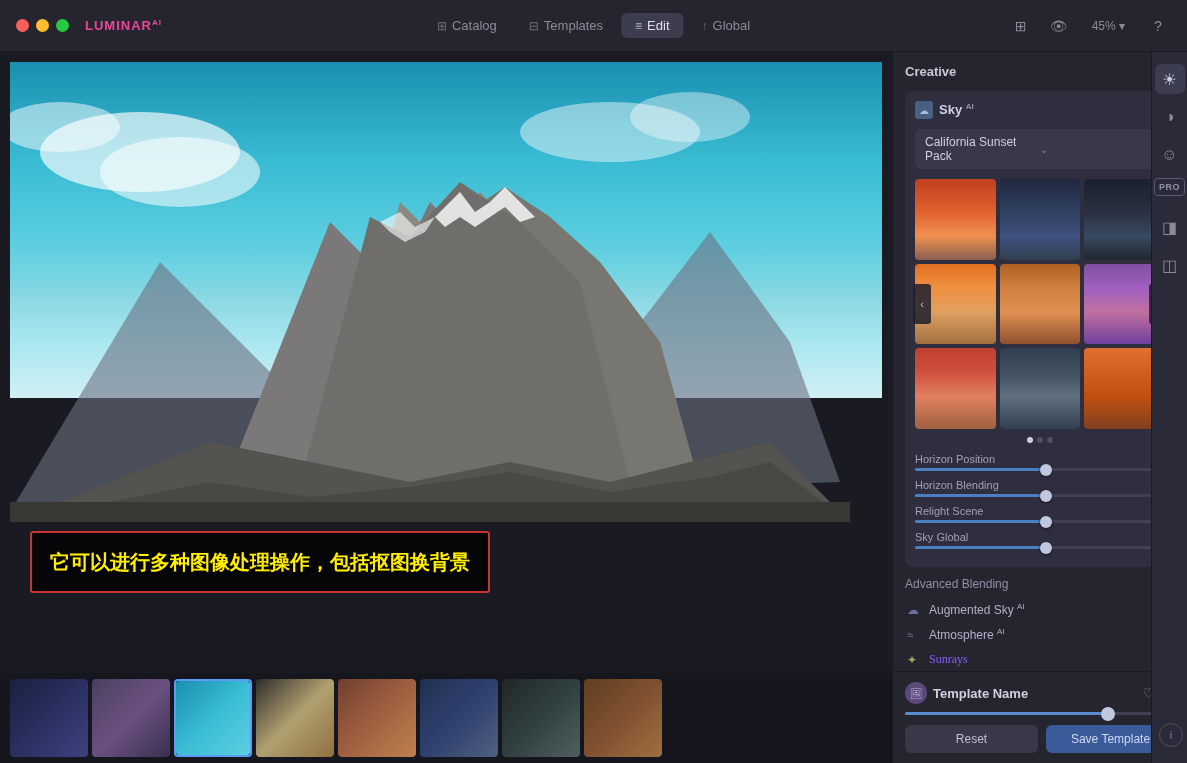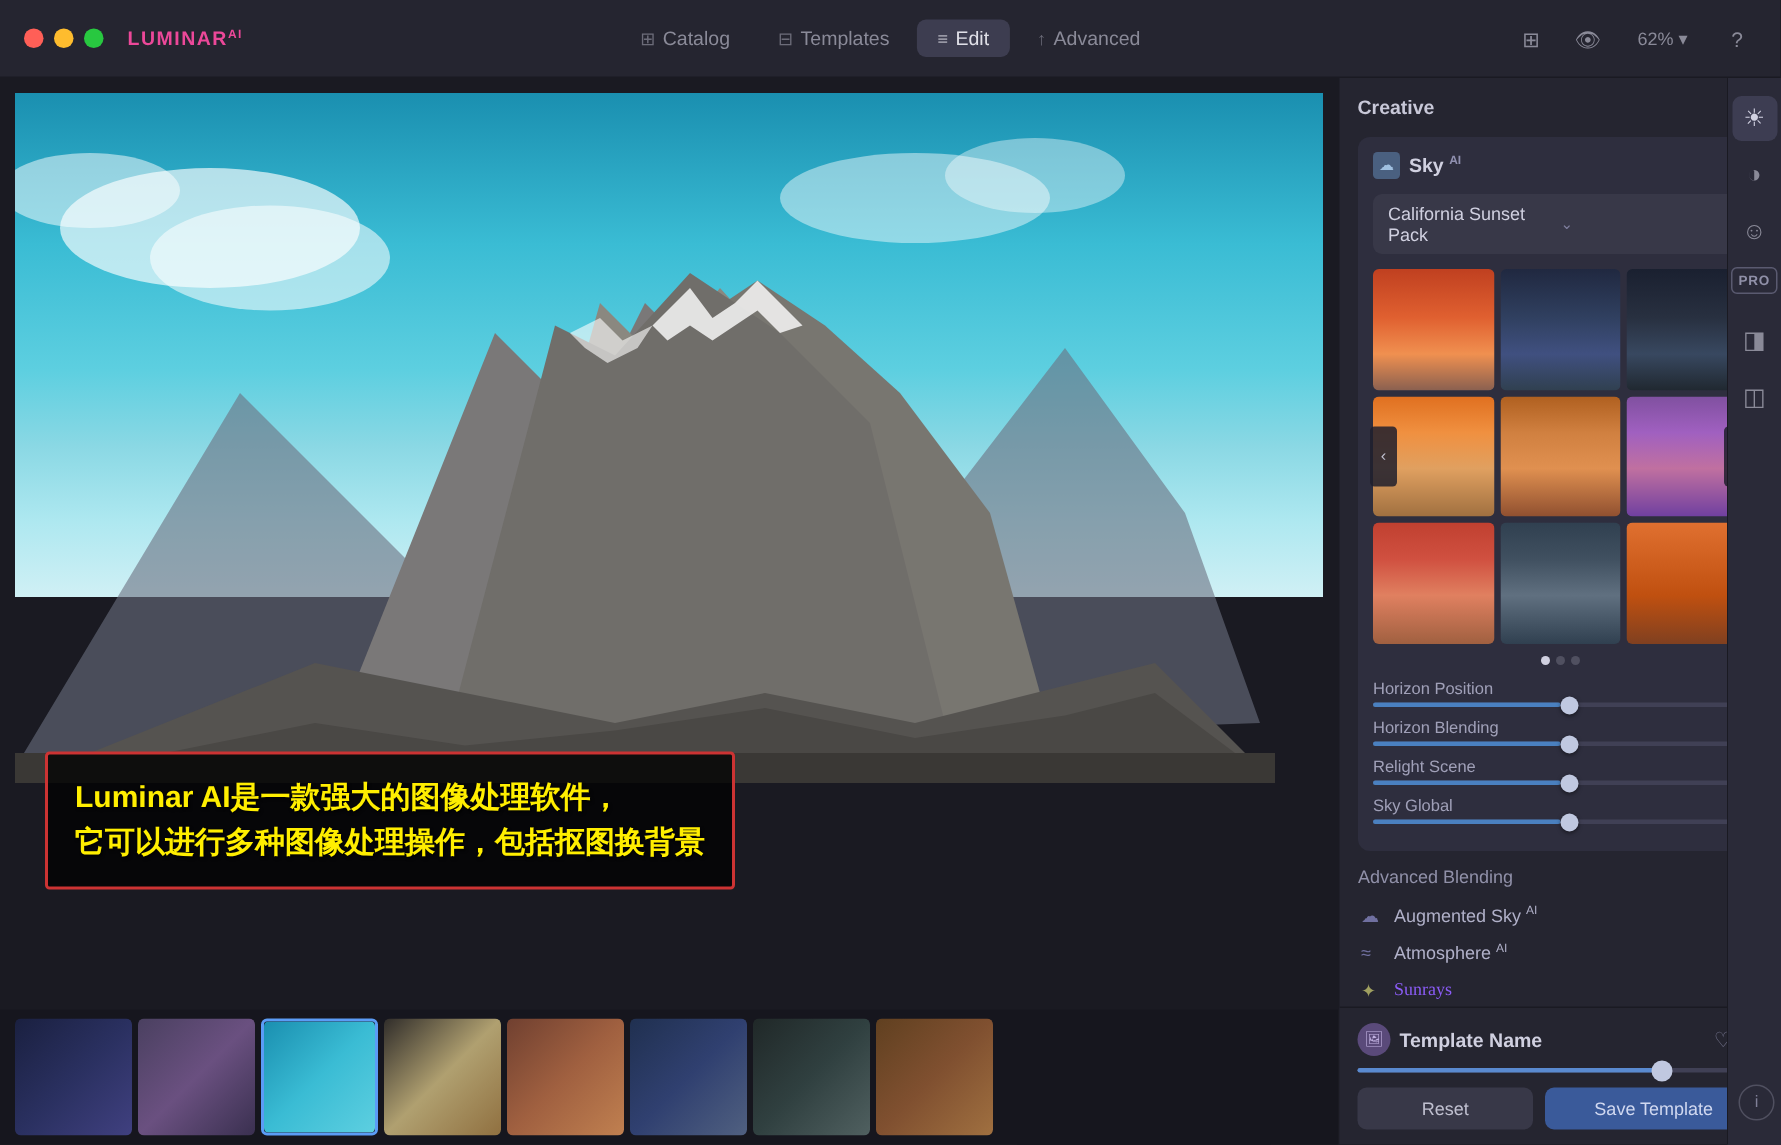--- a/index.html
+++ b/index.html
@@ -494,21 +494,21 @@
       background: #383848;
       border-radius: 6px;
       font-size: 12px;
       color: #c0c0d0;
       text-align: center;
       cursor: pointer;
       border: none;
     }
     .btn-save {
       flex: 1;
-      padding: 7px 24px;
+      padding: 7px 8px;
       background: #3a5a9a;
       border-radius: 6px;
       font-size: 12px;
       color: #d0d8f0;
       text-align: center;
       cursor: pointer;
       border: none;
     }
 
     
@@ -573,28 +573,28 @@
     <div class="nav-item">
       <span class="nav-icon">⊟</span>
       <span>Templates</span>
     </div>
     <div class="nav-item active">
       <span class="nav-icon">≡</span>
       <span>Edit</span>
     </div>
     <div class="nav-item">
       <span class="nav-icon">↑</span>
-      <span>Advanced</span>
+      <span>Global</span>
     </div>
   </div>
 
   <div class="titlebar-right">
     <div class="icon-btn">⊞</div>
     <div class="icon-btn">👁</div>
-    <div class="zoom-btn">62% ▾</div>
+    <div class="zoom-btn">45% ▾</div>
     <div class="icon-btn">?</div>
   </div>
 </div>
 
 <div id="main">
 
   <div id="image-area">
     <div class="main-image-container">
       <div class="mountain-scene">
 
@@ -617,21 +617,20 @@
 
           <polygon points="450,130 465,150 480,140 495,125 510,140 525,155 510,160 495,145 480,155 465,165 450,155 435,165 425,155" fill="rgba(255,255,255,0.8)"></polygon>
           <polygon points="390,150 405,165 425,155 415,170 395,180 380,170 370,160" fill="rgba(255,255,255,0.6)"></polygon>
 
           <polygon points="0,460 200,380 400,420 500,400 600,420 760,380 840,460" fill="#555350"></polygon>
           <polygon points="0,460 0,460 100,440 200,420 300,435 400,425 500,410 600,430 700,415 760,400 840,460 840,460" fill="#4a4845"></polygon>
           <rect x="0" y="440" width="840" height="20" fill="#3a3835"></rect>
         </svg>
 
         <div class="overlay-text">
-          <p>Luminar AI是一款强大的图像处理软件，</p>
           <p>它可以进行多种图像处理操作，包括抠图换背景</p>
         </div>
       </div>
     </div>
 
     <div class="filmstrip">
       <div class="film-thumb">
         <div class="film-thumb-bg ft1"></div>
       </div>
       <div class="film-thumb">

